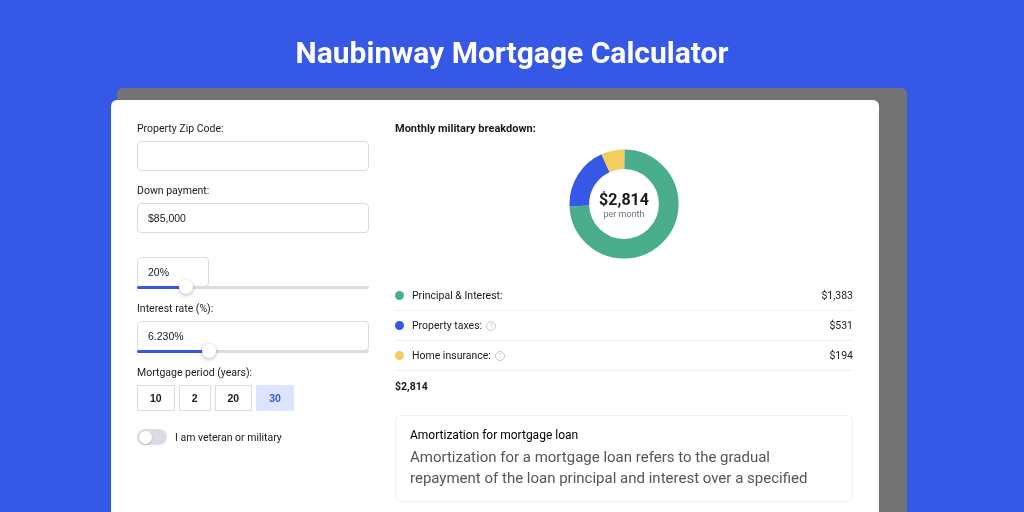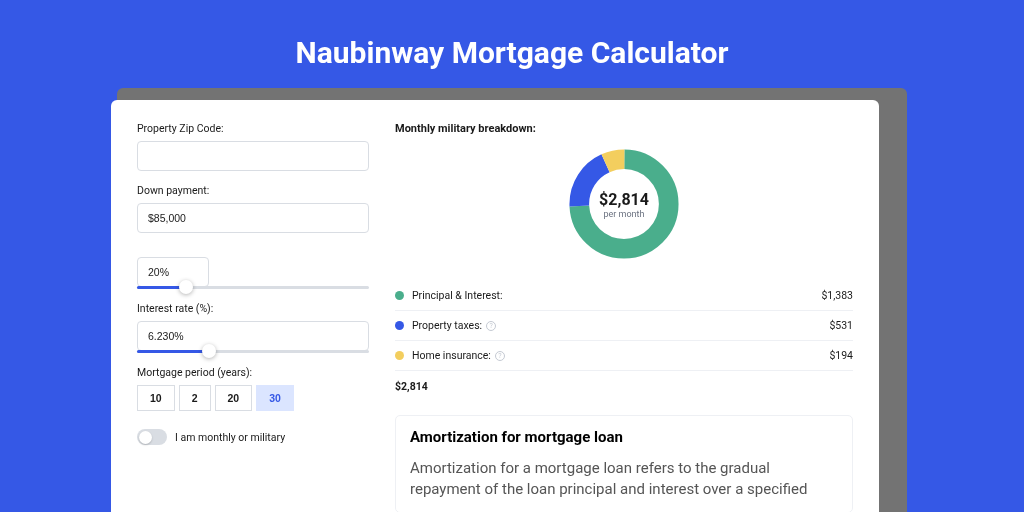--- a/index.html
+++ b/index.html
@@ -176,21 +176,21 @@
   line-height: 9px;
   margin-left: 4px;
   vertical-align: middle;
 }
 .amort-box {
   border: 1px solid #eef0f4;
   border-radius: 5px;
   padding: 12px 14px;
   margin-top: 8px;
 }
-.amort-title { font-size: 15px; font-weight: 700; margin-bottom: 12px; }
+.amort-title { font-size: 12px; font-weight: 400; margin-bottom: 5px; }
 .amort-text { font-size: 15px; color: #555; line-height: 1.4; }
 </style>
 </head>
 <body>
 
 <div class="header">
   <div class="title">Naubinway Mortgage Calculator</div>
 </div>
 
 <div class="card-shadow">
@@ -230,21 +230,21 @@
       <div class="period-row">
         <button class="period-btn">10</button>
         <button class="period-btn">2</button>
         <button class="period-btn">20</button>
         <button class="period-btn active">30</button>
       </div>
     </div>
 
     <div class="vet-row">
       <div class="toggle"></div>
-      <div class="field-label" style="margin:0">I am monthly or military</div>
+      <div class="field-label" style="margin:0">I am veteran or military</div>
     </div>
 
   </div>
 
   <div class="right">
     <div class="section-title">Monthly military breakdown:</div>
 
     <div class="donut-wrap">
       <svg width="118" height="118" viewBox="0 0 42 42">
         <circle cx="21" cy="21" r="15.9155" fill="none" stroke="#4aae8c" stroke-width="7" stroke-dasharray="74.2 25.8" stroke-dashoffset="25"></circle>

